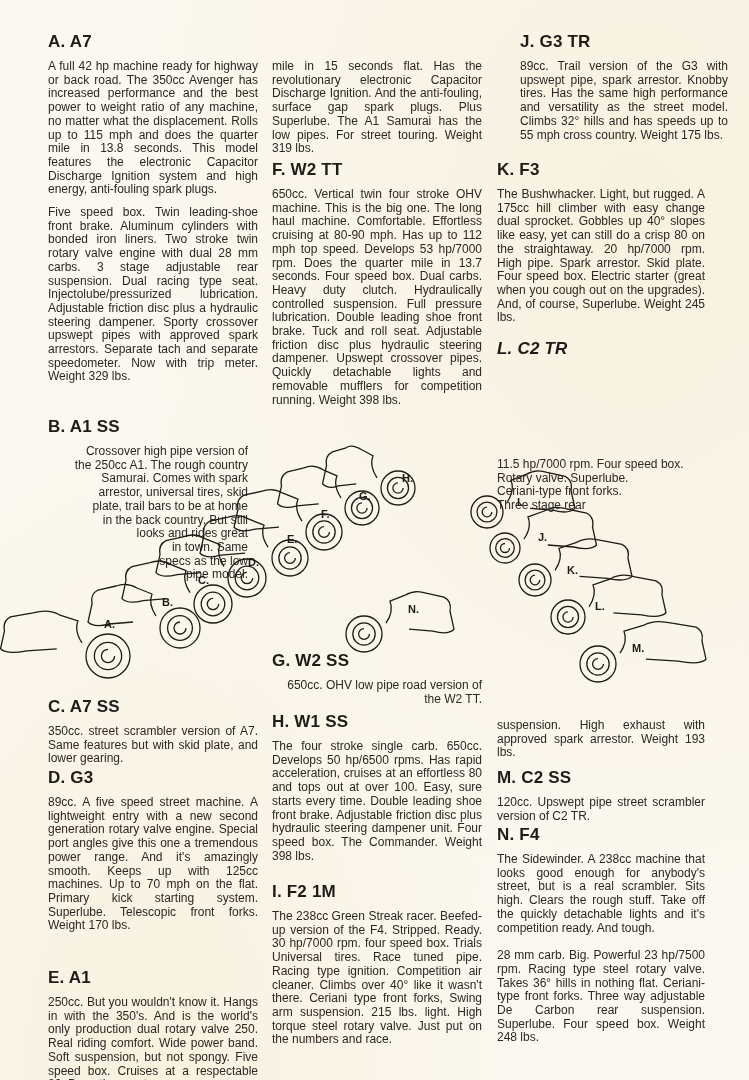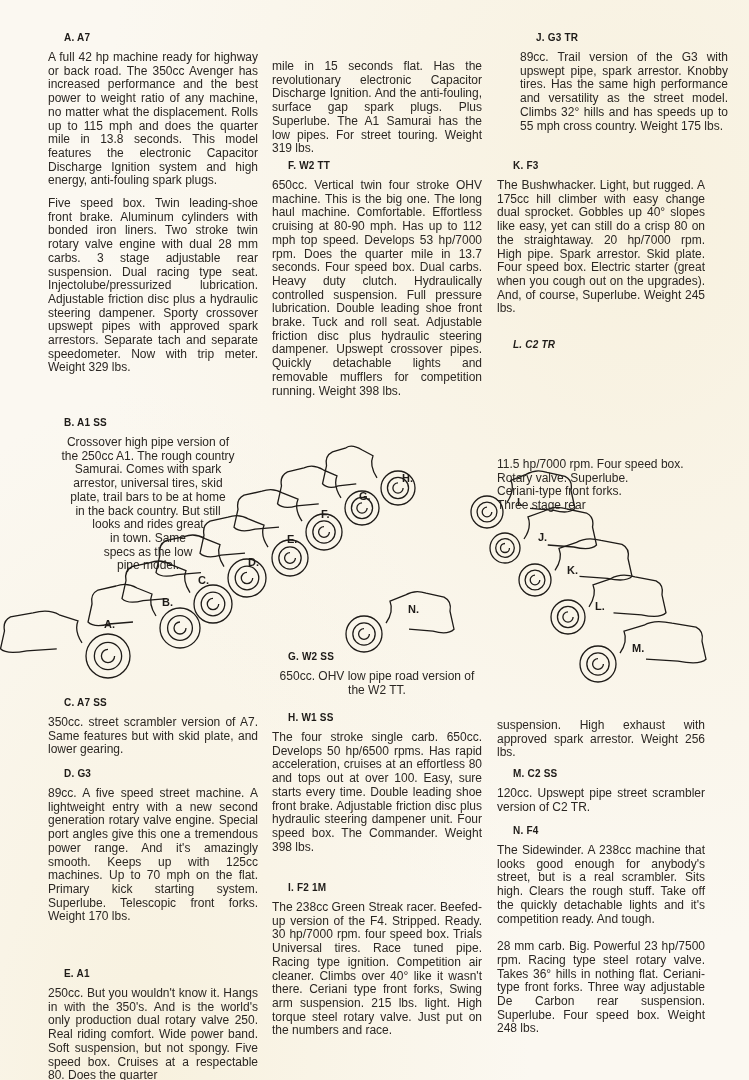--- a/index.html
+++ b/index.html
@@ -11,31 +11,31 @@
     color: #2a2622;
   }
   .page-tint {
     position: absolute; inset: 0;
     background: radial-gradient(ellipse at 85% 20%, rgba(245,236,210,0.6), transparent 60%),
                 radial-gradient(ellipse at 20% 100%, rgba(246,238,214,0.7), transparent 45%);
     pointer-events: none;
   }
   .entry { position: absolute; }
   .entry h3 {
-    margin: 0 0 8px 16px;
-    font-size: 10px; font-weight: bold; letter-spacing: 0.2px;
+    margin: 0 0 8px 0;
+    font-size: 17px; font-weight: bold; letter-spacing: 0.2px;
     color: #1e1b18;
   }
   .entry p {
     margin: 8px 0 9px 0;
     font-size: 12px; line-height: 13.7px;
     text-align: justify;
     color: #2b2723;
   }
-  .entry p.ragged { text-align: center; }
+  .entry p.ragged { text-align: right; }
   .entry p.right { text-align: left; }
 
   #col1-a { left: 48px; top: 32px; width: 210px; }
   #col1-b { left: 48px; top: 417px; width: 210px; }
   #col1-c { left: 48px; top: 697px; width: 210px; }
   #col1-d { left: 48px; top: 768px; width: 210px; }
   #col1-e { left: 48px; top: 968px; width: 210px; }
 
   #col2-cont { left: 272px; top: 52px; width: 210px; }
   #col2-f { left: 272px; top: 160px; width: 210px; }
@@ -137,21 +137,21 @@
 <div class="entry" id="col3-l2">
   <p class="right">
     <span>11.5 hp/7000 rpm. Four speed box.</span><br>
     <span>Rotary valve. Superlube.</span><br>
     <span>Ceriani-type front forks.</span><br>
     <span>Three stage rear</span>
   </p>
 </div>
 
 <div class="entry" id="col3-lcont">
-  <p>suspension. High exhaust with approved spark arrestor. Weight 256 lbs.</p>
+  <p>suspension. High exhaust with approved spark arrestor. Weight 193 lbs.</p>
 </div>
 
 <div class="entry" id="col3-m">
   <h3>M.  C2 SS</h3>
   <p>120cc. Upswept pipe street scrambler version of C2 TR.</p>
 </div>
 
 <div class="entry" id="col3-n">
   <h3>N.  F4</h3>
   <p>The Sidewinder. A 238cc machine that looks good enough for anybody's street, but is a real scrambler. Sits high. Clears the rough stuff. Take off the quickly detachable lights and it's competition ready. And tough.</p>

